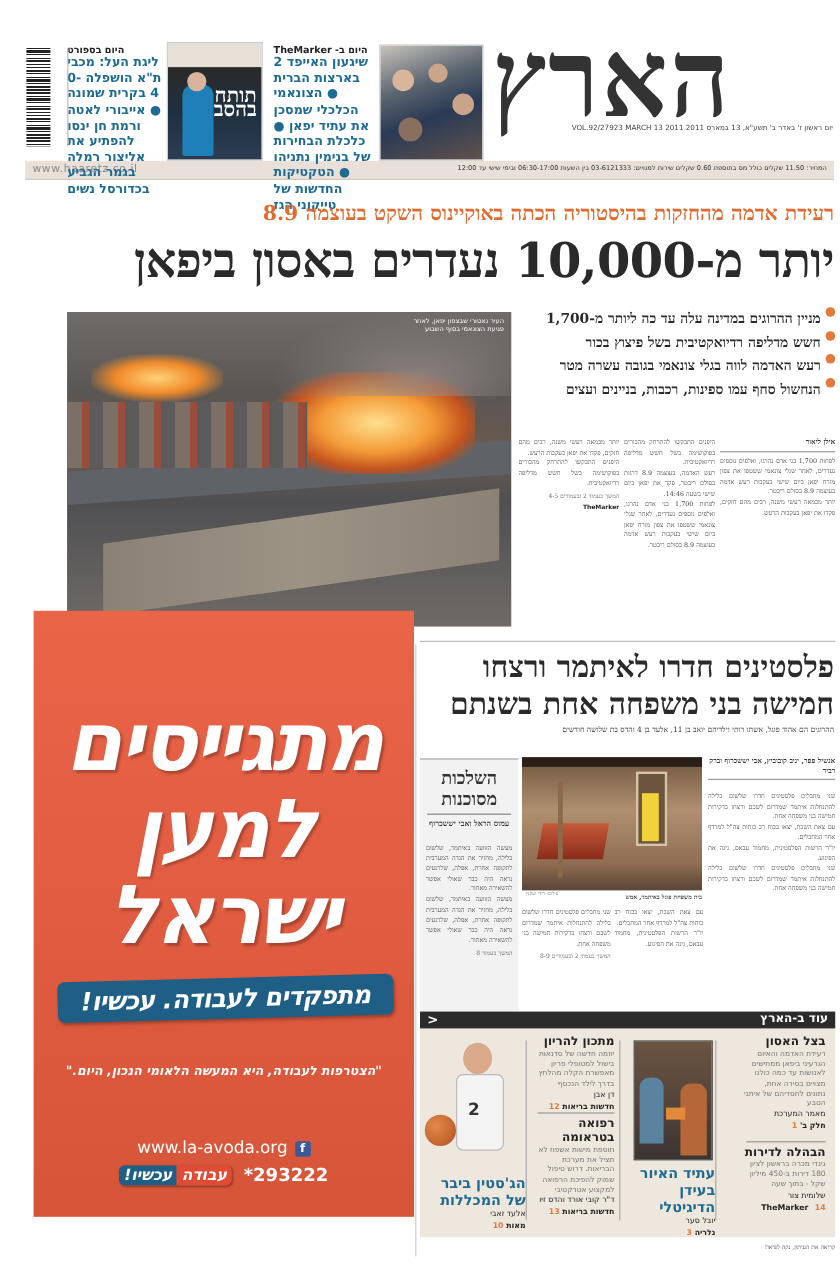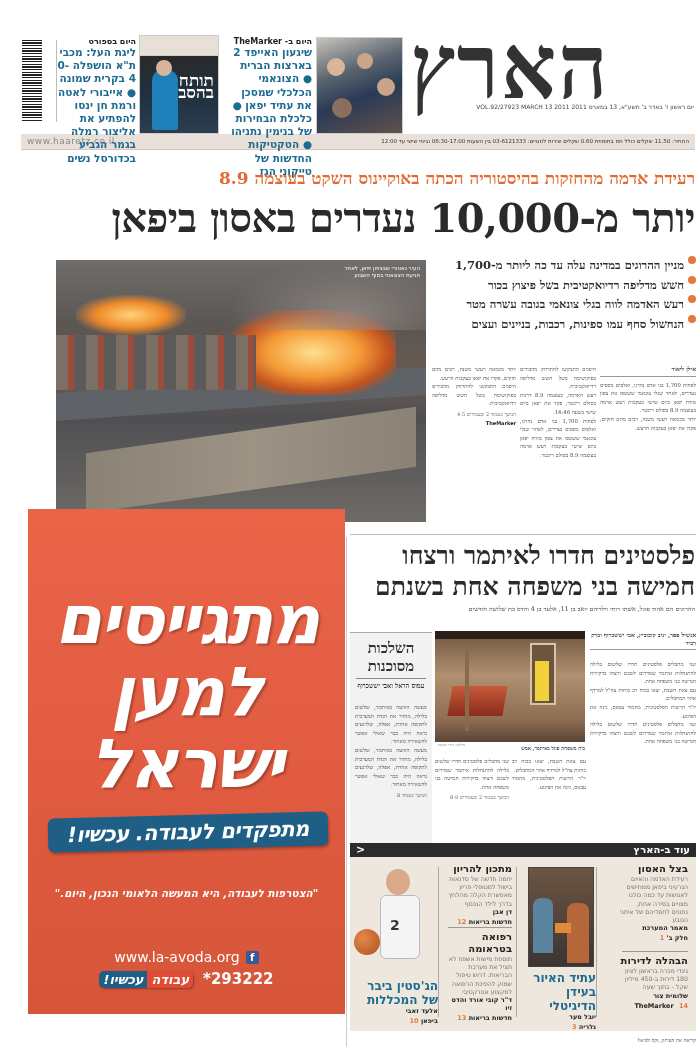--- a/index.html
+++ b/index.html
@@ -14,21 +14,21 @@
 #dateline{left:420px;top:103px;width:274px;font-size:6px;color:#444;text-align:right;font-family:"DejaVu Sans",sans-serif}
 #infobar{left:21px;top:134px;width:674px;height:16px;background:#e9e1d9;border-bottom:1px solid #cfc5bb}
 #infobar-right{right:6px;top:4px;font-size:5.5px;color:#333;font-family:"DejaVu Sans",sans-serif;white-space:nowrap}
 #infobar-url{left:6px;top:2px;font-size:9px;color:#8a8a8a;font-family:"DejaVu Sans",sans-serif;direction:ltr;letter-spacing:.5px}
 
 
 .teaser-photo{border:1px solid #ccc;overflow:hidden}
 #marker-photo{left:316px;top:37px;width:87px;height:97px;background:linear-gradient(160deg,#c8c3bb 0%,#5b6570 35%,#2a3a55 60%,#60524c 100%)}
 #marker-photo .blob{position:absolute;border-radius:50%}
 #sport-photo{left:139px;top:35px;width:80px;height:99px;background:linear-gradient(180deg,#e6e0d6 0%,#e6e0d6 20%,#2a2a2a 21%,#1f3040 60%,#2c3d52 100%)}
-.teaser-text{direction:rtl;text-align:right}
+.teaser-text{direction:rtl;text-align:left}
 .teaser-kicker{font-size:8px;font-weight:bold;color:#222;font-family:"DejaVu Sans",sans-serif}
 .teaser-body{font-size:10.5px;line-height:13.2px;color:#1d6b90;font-weight:bold;font-family:"DejaVu Sans",sans-serif}
 #marker-text{left:228px;top:37px;width:84px}
 #sport-text{left:56px;top:37px;width:80px}
 #barcode{left:22px;top:40px;width:20px;height:82px;background:repeating-linear-gradient(180deg,#222 0 1px,#fff 1px 2px,#222 2px 4px,#fff 4px 5px,#222 5px 6px,#fff 6px 8px)}
 #barcode-divider{left:56px;top:40px;width:1px;height:82px;background:#bbb}
 
 
 #kicker{left:40px;top:168px;width:655px;text-align:right;font-size:17px;font-weight:bold;color:#e06a2f}
 #headline{left:20px;top:190px;width:675px;text-align:right;font-size:40px;font-weight:bold;color:#2a2a2a;line-height:55px;letter-spacing:-0.5px}
@@ -78,21 +78,21 @@
 
 
 #more{left:350px;top:843px;width:346px;height:188px;background:#eee7dd}
 #more-bar{left:0;top:0;width:346px;height:14px;background:#2b2b2b}
 #more-title{right:6px;top:0;color:#fff;font-size:10px;font-weight:bold;font-family:"DejaVu Sans",sans-serif;line-height:14px}
 #more-arrow{left:6px;top:0;color:#fff;font-size:11px;font-weight:bold;font-family:"DejaVu Sans",sans-serif;line-height:14px}
 .more-item{position:absolute;text-align:right;font-family:"DejaVu Sans",sans-serif}
 .more-item h4{font-size:10px;font-weight:bold;color:#222;line-height:12px}
 .more-item h4.blue{color:#1d6b90;font-size:12px;line-height:14px}
 .more-item p{font-size:6.2px;line-height:8.2px;color:#777}
-.more-item .author{font-size:6.5px;font-weight:bold;color:#222}
+.more-item .author{font-size:6.5px;font-weight:normal;color:#222}
 .more-item .sec{font-size:6.5px;font-weight:bold;color:#222;margin-top:2px}
 .more-item .sec b{color:#e07a3d;margin-left:3px}
 .more-vdiv{position:absolute;width:1px;background:#aaa}
 .more-hdiv{position:absolute;height:1px;background:#999}
 #illus{left:178px;top:24px;width:66px;height:100px;background:linear-gradient(180deg,#6b5542 0%,#54443a 50%,#3b3532 100%);border:1px solid #444;overflow:hidden}
 #player{left:4px;top:22px;width:86px;height:112px}
 #footer-note{left:350px;top:1037px;width:346px;text-align:right;font-size:5px;color:#444}
 </style>
 </head>
 <body>
@@ -293,16 +293,16 @@
 
   <div class="abs" id="player">
     <div class="abs" style="left:32px;top:4px;width:24px;height:26px;background:#d9a98a;border-radius:50%"></div>
     <div class="abs" style="left:26px;top:30px;width:40px;height:64px;background:#f4f4f4;border:1px solid #bbb;border-radius:6px"></div>
     <div class="abs" style="left:36px;top:52px;font-size:14px;font-weight:bold;color:#333;font-family:'DejaVu Sans',sans-serif">2</div>
     <div class="abs" style="left:0;top:64px;width:26px;height:26px;background:radial-gradient(circle at 35% 35%,#e38a4a,#b0501f);border-radius:50%"></div>
   </div>
   <div class="more-item" style="left:4px;top:136px;width:84px">
     <h4 class="blue">הג'סטין ביבר של המכללות</h4>
     <div class="author">אלעד זאבי</div>
-    <div class="sec"><span>ביפאן</span> <b>10</b></div>
+    <div class="sec"><span>מאות</span> <b>10</b></div>
   </div>
 </div>
 <div class="abs" id="footer-note">קריאה את העיתון, נקה לפיאו!</div>
 
 </body></html>

